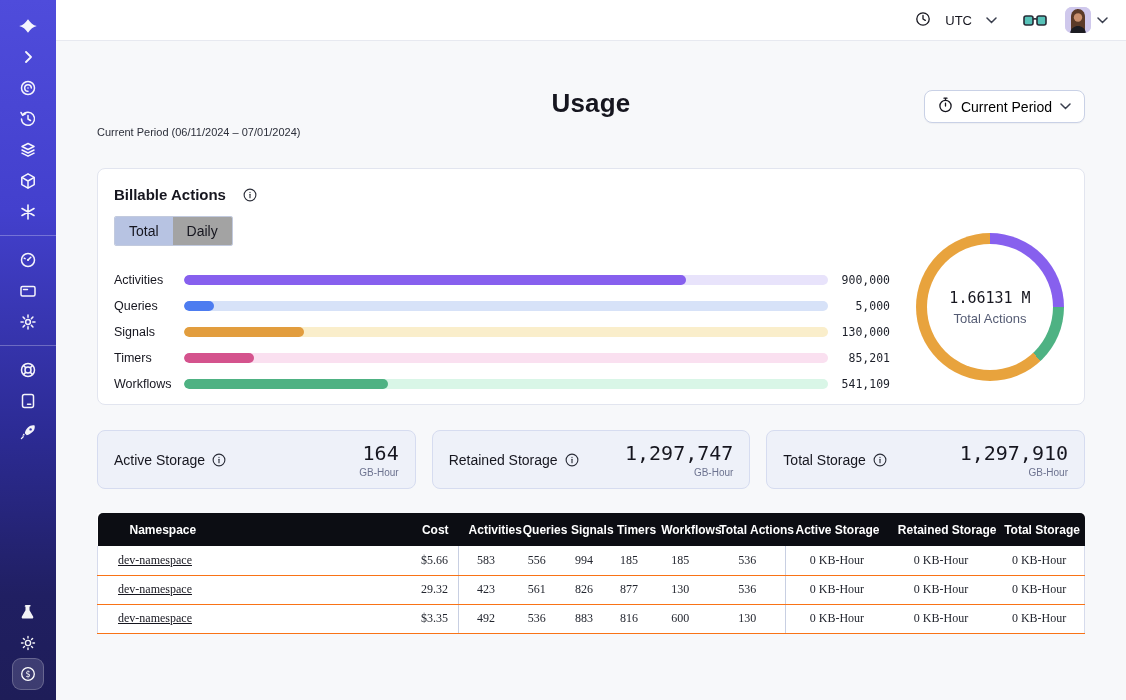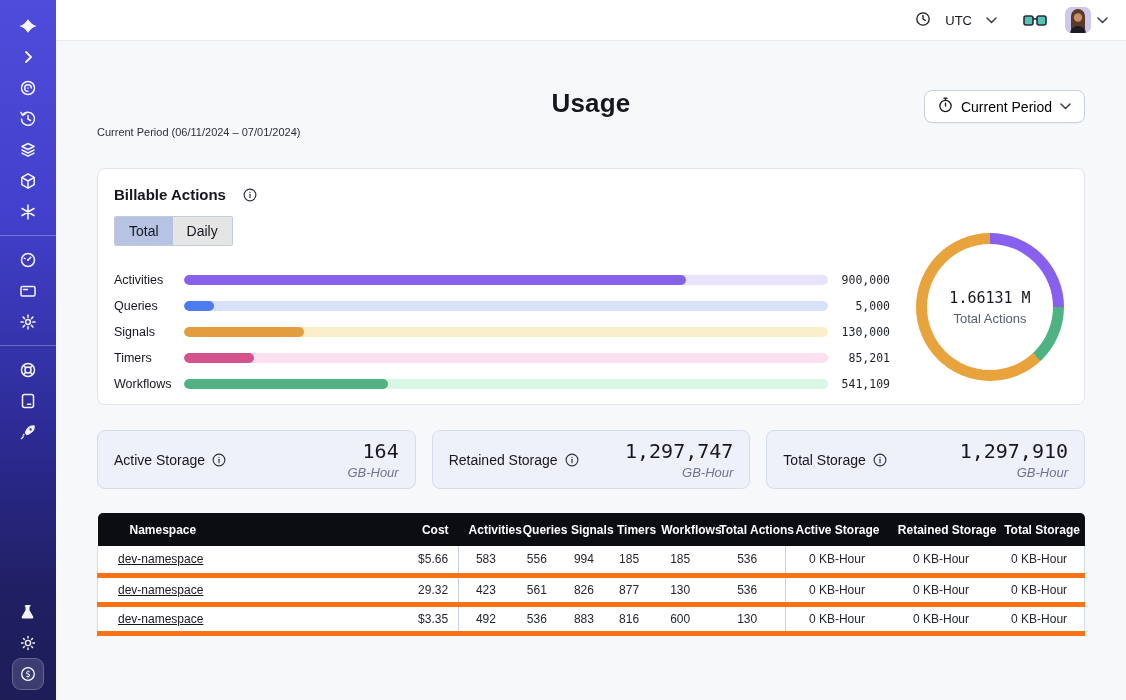--- a/index.html
+++ b/index.html
@@ -37,21 +37,21 @@
     font-size:14px; cursor:pointer; box-shadow:0 1px 1px rgba(20,25,60,.04);text-align:right; }
 
   .banner { margin-top:31px; background:#dfe5fa; border:1px solid #93a5e8; border-radius:4px;
     height:42px; display:flex; align-items:center; gap:8px; padding:0 14px; font-size:13px; color:#191c27; }
 
   
   .card { background:#fff; border:1px solid #e2e5ef; border-radius:8px; }
   .billable { margin-top:30px; padding:17px 16px 20px 16px; height:237px; position:relative; }
   .billable-title { display:flex; align-items:center; gap:17px; font-size:15px; font-weight:600; }
   .tabs { display:inline-flex; border:1px solid #c2cade; border-radius:2px; overflow:hidden; margin-top:13px; }
-  .tab { padding:6px 14px; font-size:14px; background:#e5e5e5; cursor:pointer; }
+  .tab { padding:6px 14px; font-size:14px; background:#a3a3a3; cursor:pointer; }
   .tab.active { background:#b7c3e2; }
   .bars { margin-top:21px; width:776px; }
   .bar-row { display:flex; align-items:center; height:26px; }
   .bar-label { width:70px; font-size:12.5px; color:#16161f; }
   .bar-track { flex:1; height:10px; border-radius:5px; position:relative; overflow:hidden; }
   .bar-fill { position:absolute; left:0; top:0; bottom:0; border-radius:5px; }
   .bar-value { width:62px; text-align:right; font-size:11.5px; font-family:"DejaVu Sans Mono", monospace; color:#1c1f29; }
   .donut-wrap { position:absolute; right:20px; top:64px; width:148px; height:148px; }
   .donut { width:148px; height:148px; border-radius:50%; position:relative; }
   .donut::after { content:""; position:absolute; left:11px; top:11px; right:11px; bottom:11px;
@@ -61,31 +61,31 @@
   .donut-value { font-family:"DejaVu Sans Mono", monospace; font-size:15px; color:#16161f; }
   .donut-label { font-size:13px; color:#555c74; }
 
   
   .storage-row { display:flex; gap:16px; margin-top:25px; }
   .storage-card { flex:1; background:#eef1f9; border:1px solid #d6dcf0; border-radius:8px;
     height:59px; display:flex; align-items:center; justify-content:space-between; padding:0 16px; }
   .storage-label { display:flex; align-items:center; gap:7px; font-size:14px; }
   .storage-right { text-align:right; }
   .storage-value { font-family:"DejaVu Sans Mono", monospace; font-size:20px; }
-  .storage-unit { font-size:13px; color:#6d7390; margin-top:2px;font-style:italic; }
+  .storage-unit { font-size:10px; color:#6d7390; margin-top:2px; }
 
   
   .usage-table { margin-top:24px; width:988px; border-collapse:collapse; table-layout:fixed;
     background:#fff; }
   .usage-table thead th { background:#0c0d13; color:#fff; font-size:12px; font-weight:600;
     height:33px; padding:0 10px; white-space:nowrap; }
   .usage-table thead th:first-child { border-top-left-radius:5px; padding-left:32px; text-align:left; }
   .usage-table thead th:last-child { border-top-right-radius:5px; }
-  .usage-table tbody td { height:29px; border-bottom:5px solid #f97316; font-size:12px;
-    font-family:Liberation Sans, sans-serif; color:#23262f; padding:0 10px; white-space:nowrap; background:#fff; }
+  .usage-table tbody td { height:29px; border-bottom:1px solid #f97316; font-size:12px;
+    font-family:Liberation Serif, serif; color:#23262f; padding:0 10px; white-space:nowrap; background:#fff; }
   .usage-table tbody tr td:first-child { border-left:1px solid #d6dbec; padding-left:20px; }
   .usage-table tbody tr td:last-child { border-right:1px solid #d6dbec; }
   th.al { text-align:left; } th.ar { text-align:right; } th.ac { text-align:center; }
   td.al { text-align:left; } td.ar { text-align:right; } td.ac { text-align:center; }
   td.div-left { border-left:1px solid #c8cfe2; }
   td.storage-cell { background:#e9eefb;text-align:center; }
   .ns-link { color:#16161f; text-decoration:underline; cursor:pointer; }
 
   .info-ic { display:inline-flex; color:#2a2d38; }
   .chev { display:inline-flex; color:#3a3f4e; }

